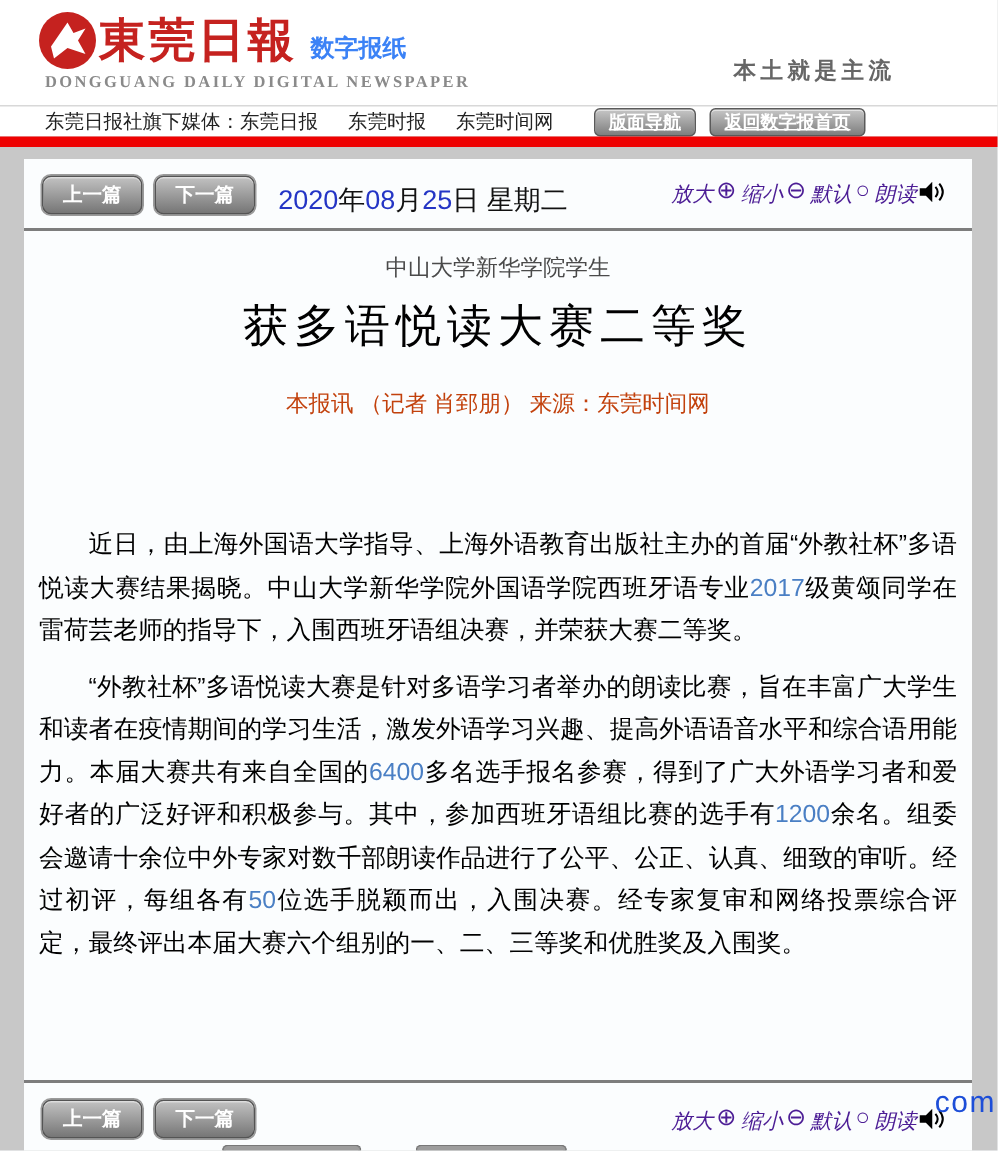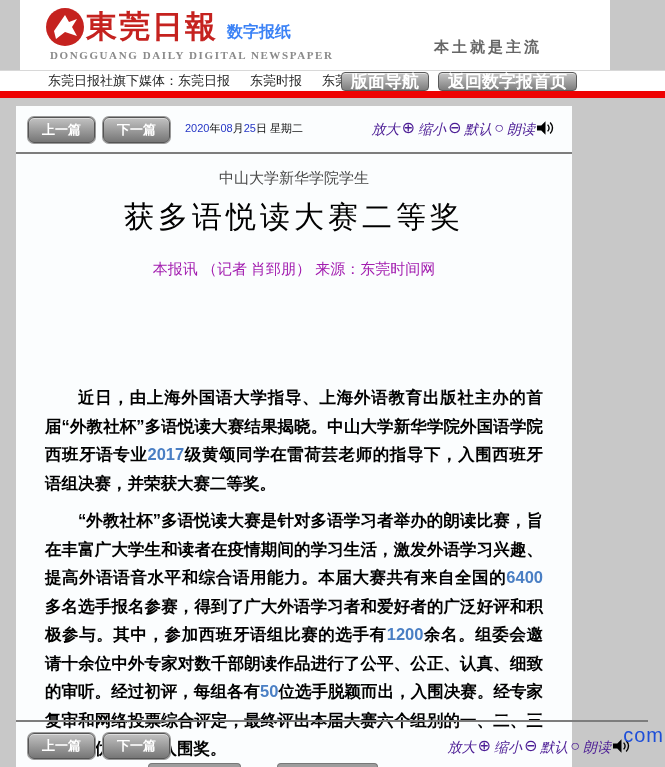--- a/index.html
+++ b/index.html
@@ -5,23 +5,22 @@
   * { margin:0; padding:0; box-sizing:border-box; }
   html,body { width:665px; height:767px; }
   body {
     font-family:"Liberation Sans","DejaVu Sans",sans-serif;
     background:#c8c8c8;
     position:relative;
     overflow:hidden;
   }
   
   .header {
-    position:absolute; top:0; left:0; width:590px; height:70px;
+    position:absolute; top:0; left:0; width:665px; height:70px;
     background:#ffffff;
-    margin-left:20px;
   }
   .logo-row { position:absolute; left:26px; top:8px; display:flex; align-items:flex-end; }
   .emblem { width:38px; height:38px; display:block; }
   .logo-cn {
     font-family:"Liberation Serif","DejaVu Serif",serif;
     font-weight:bold; font-size:31px; color:#c5221f;
     letter-spacing:2px; line-height:38px; margin-left:2px;
   }
   .logo-sub { font-size:16px; font-weight:bold; color:#3b82f6; margin-left:9px; padding-bottom:3px; }
   .logo-en {
@@ -31,71 +30,72 @@
   }
   .slogan {
     position:absolute; right:68px; top:38px;
     font-size:15px; color:#666; letter-spacing:3px; font-weight:bold;font-family:Liberation Serif, serif;
   }
   
   .navbar {
     position:absolute; top:70px; left:0; width:665px; height:21px;
     background:#fff; border-top:1px solid #d8d8d8;
     display:flex; align-items:center; font-size:13px; color:#222;
-    padding-left:48px;
+    padding-left:30px;
   }
   .nav-prefix { color:#222; }
   .nav-link { margin-right:20px; cursor:pointer;text-align:right; }
   .nav-buttons { position:absolute; right:88px; top:1px; display:flex; gap:9px; }
   .gray-btn {
     background:linear-gradient(#c6c6c6,#7e7e7e);
     border:1px solid #5a5a5a; border-radius:4px;
-    color:#fff; font-weight:bold; font-size:17px;
+    color:#fff; font-weight:bold; font-size:12px;
     padding:1px 9px; line-height:15px; cursor:pointer;
     box-shadow:inset 0 1px 0 rgba(255,255,255,.5);
     white-space:nowrap;
+    text-decoration:underline;
   }
   
   .red-bar { position:absolute; top:91px; left:0; width:665px; height:7px; background:#ee0202; }
   
   .panel {
-    position:absolute; left:16px; top:106px; width:556px; height:661px;
+    position:absolute; left:16px; top:106px; width:632px; height:661px;
     background:#fbfdfe;
   }
   .toolbar {
     position:relative; height:46px; padding:11px 18px 0 12px;
     display:flex; align-items:flex-start;
   }
   .pager-btn {
     background:linear-gradient(#c2c2c2,#767676);
     border:1px solid #545454; border-radius:6px;
     box-shadow:0 0 0 1px #9a9a9a, inset 0 1px 0 rgba(255,255,255,.45);
     color:#fff; font-weight:bold; font-size:13px;
     padding:3px 13px; margin-right:8px; cursor:pointer; white-space:nowrap;
   }
   .date-line {
     position:absolute; left:0; right:100px; top:15px; text-align:center;
-    font-size:11px; color:#111;
+    font-size:18px; color:#111;
   }
   .date-num { color:#2435c5; }
   .controls { margin-left:auto; display:flex; align-items:flex-start; font-size:14px; color:#4c1d95; padding-top:4px;font-style:italic; }
   .controls .lbl { cursor:pointer; }
   .ctl-icon { font-size:16px; line-height:14px; margin:0 3px 0 2px; cursor:pointer; }
   .speaker { margin-left:2px; cursor:pointer; display:inline-block; }
   .separator { border:none; border-top:2px solid #7d7d7d; margin:0; }
   
-  .article { padding:0 29px; }
+  .article { padding:0 10px; }
   .subtitle { margin-top:15px; text-align:center; font-size:15px; color:#4a4a4a; }
   .title {
     margin-top:9px; text-align:center; font-size:30px; font-weight:normal;
     color:#000; letter-spacing:4px;
     font-family:"Liberation Serif","DejaVu Serif",serif;
   }
-  .byline { margin-top:22px; text-align:center; font-size:15px; color:#a21caf; }
-  .body-text { margin-top:104px;font-weight:bold; }
+  .byline { margin-top:22px; text-align:center; font-size:15px; color:#c2410c; }
+  .body-text { margin-top:70px; }
   .body-text p {
     font-size:16.5px; line-height:28.5px; color:#000;
     text-indent:2em; margin-bottom:9px; text-align:justify;
   }
   .num { color:#4a7fc4; }
   
   .bottom-sep { position:absolute; left:0; bottom:45px; width:632px; }
   .toolbar-bottom {
     position:absolute; left:0; bottom:8px; width:632px;
     padding:0 18px 0 12px; display:flex; align-items:center;

